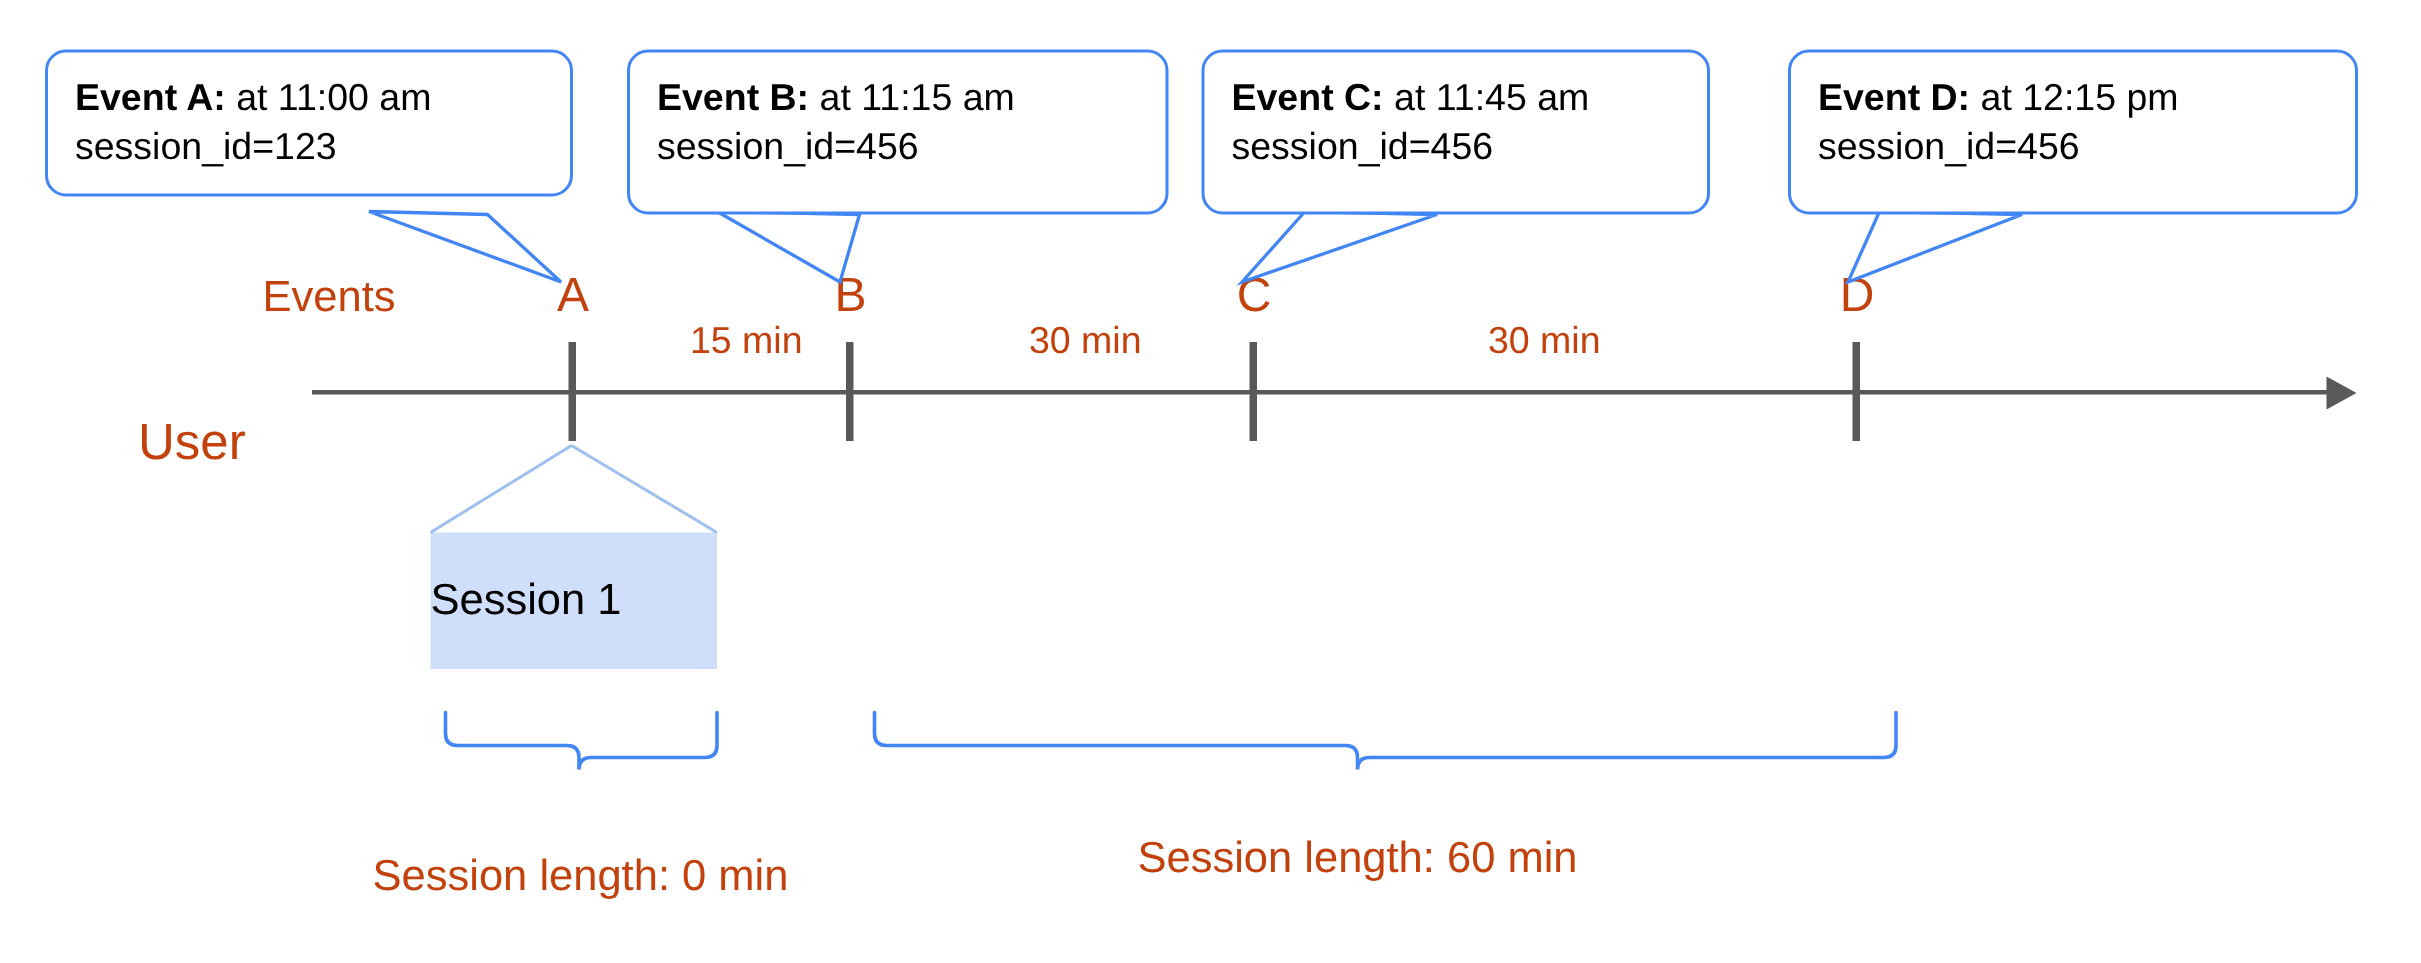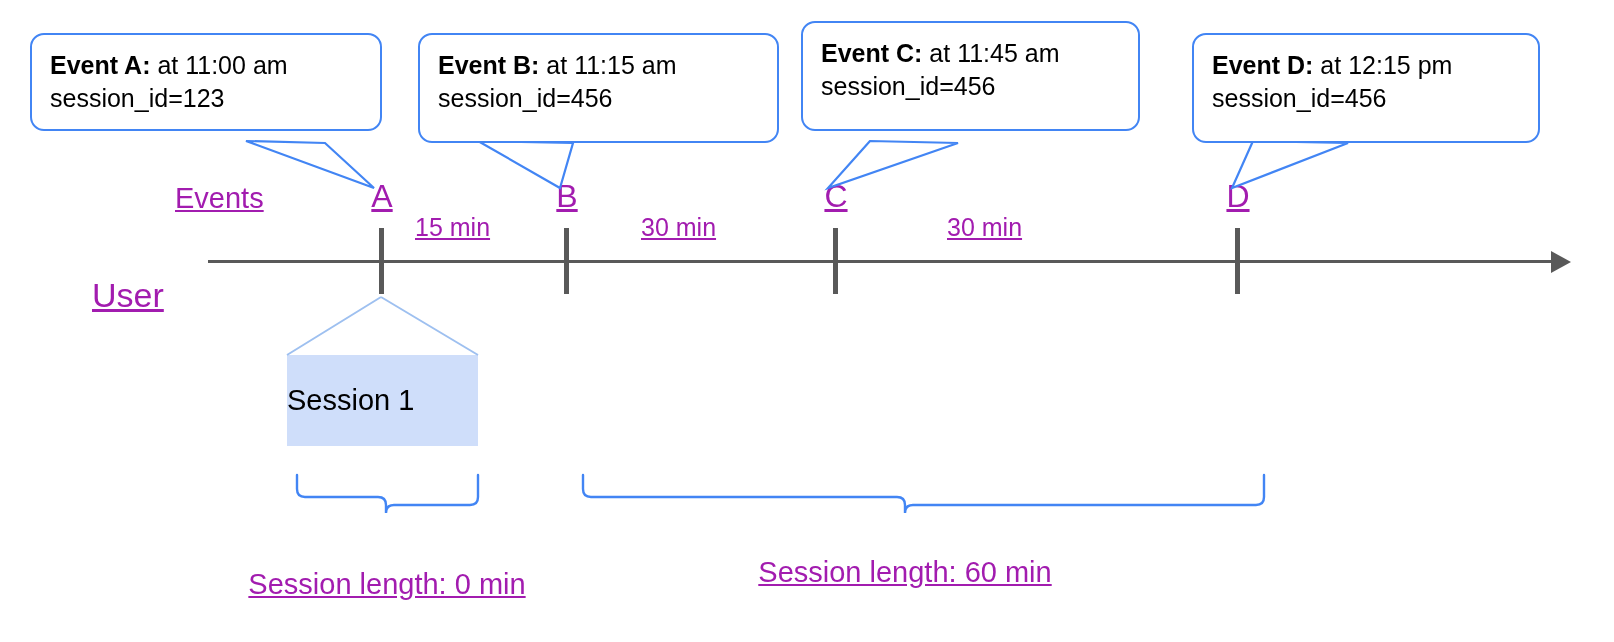--- a/index.html
+++ b/index.html
@@ -36,37 +36,36 @@
   .callout .lead {
     font-weight: bold;
   }
   .callout .line2 {
     display: block;
   }
 
   
   .txt {
     position: absolute;
-    color: #a21caf;
+    color: #c2410c;
     white-space: nowrap;
-    text-decoration: underline;
   }
   .axis-name {
     font-size: 34px;
   }
   .row-name {
     font-size: 29px;
   }
   .event-letter {
     font-size: 32px;
     text-align: center;
   }
   .gap-label {
     font-size: 25px;
-    text-align: left;
+    text-align: right;
   }
   .bottom-label {
     font-size: 29px;
     text-align: center;
   }
 
   
   .axis-line {
     position: absolute;
     background: #595959;
@@ -131,26 +130,26 @@
   <div class="callout" style="left:30px; top:33px; width:352px; height:98px;">
     <span class="lead">Event A:</span><span> at 11:00 am</span>
     <span class="line2">session_id=123</span>
   </div>
 
   <div class="callout" style="left:418px; top:33px; width:361px; height:110px;">
     <span class="lead">Event B:</span><span> at 11:15 am</span>
     <span class="line2">session_id=456</span>
   </div>
 
-  <div class="callout" style="left:801px; top:21px; width:339px; height:110px;">
+  <div class="callout" style="left:801px; top:33px; width:339px; height:110px;">
     <span class="lead">Event C:</span><span> at 11:45 am</span>
     <span class="line2">session_id=456</span>
   </div>
 
-  <div class="callout" style="left:1192px; top:33px; width:348px; height:110px;">
+  <div class="callout" style="left:1192px; top:33px; width:380px; height:110px;">
     <span class="lead">Event D:</span><span> at 12:15 pm</span>
     <span class="line2">session_id=456</span>
   </div>
 
   <div class="txt row-name" style="left:175px; top:182px;">Events</div>
   <div class="txt axis-name" style="left:92px; top:243px;margin-top:33px;">User</div>
 
   <div class="txt event-letter" style="left:362px; top:178px; width:40px;">A</div>
   <div class="txt event-letter" style="left:547px; top:178px; width:40px;">B</div>
   <div class="txt event-letter" style="left:816px; top:178px; width:40px;">C</div>

